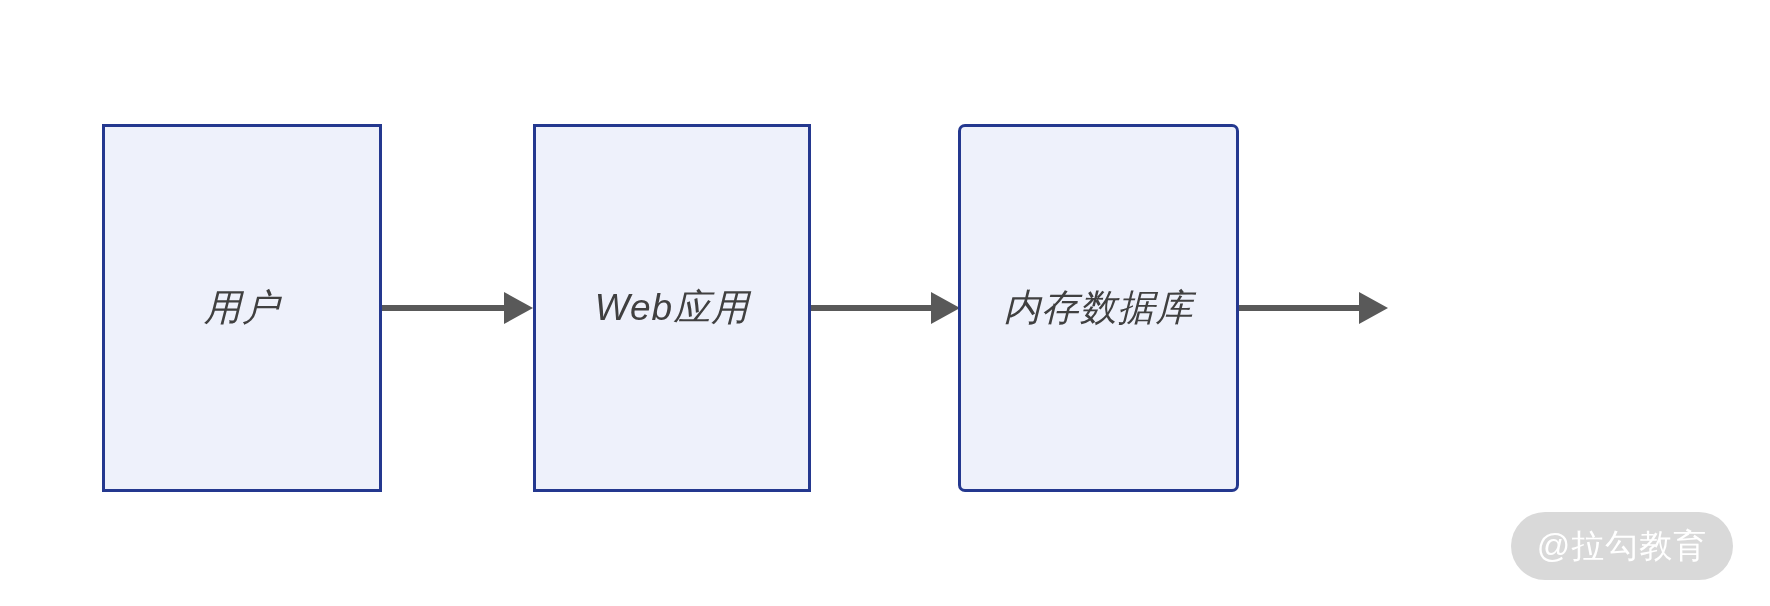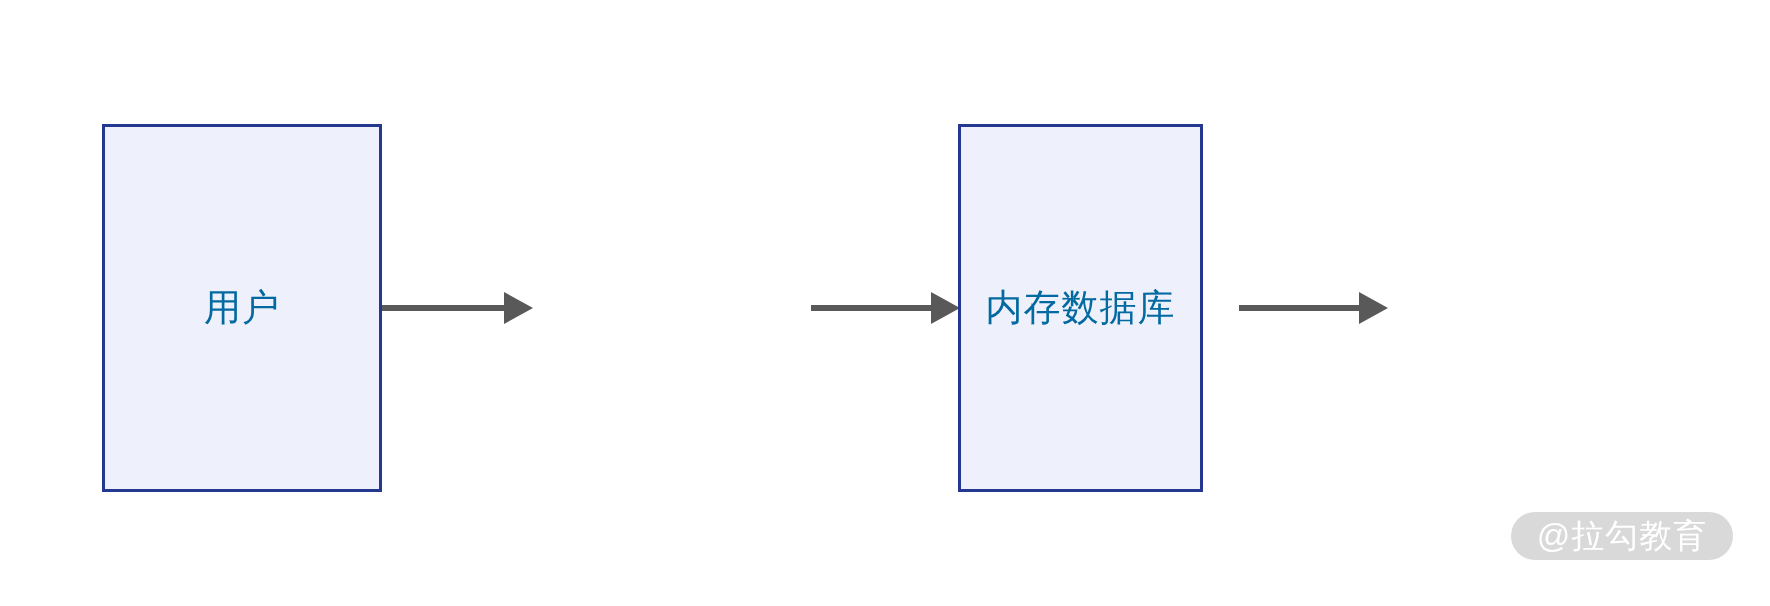--- a/index.html
+++ b/index.html
@@ -22,23 +22,24 @@
     box-sizing: border-box;
     background: #eef1fb;
     border: 3px solid #24388f;
     display: flex;
     align-items: center;
     justify-content: center;
   }
   .node-label {
     font-size: 37px;
     font-weight: 400;
-    color: #0369a1;
+    color: #404040;
     letter-spacing: 1px;
     white-space: nowrap;
+    font-style: italic;
   }
   .arrow {
     position: absolute;
     top: 289px;
     height: 38px;
     display: flex;
     align-items: center;
   }
   .arrow-shaft {
     flex: 1;
@@ -50,21 +51,21 @@
     height: 0;
     border-top: 16px solid transparent;
     border-bottom: 16px solid transparent;
     border-left: 29px solid #595959;
   }
   .watermark {
     position: absolute;
     left: 1511px;
     top: 512px;
     width: 222px;
-    height: 48px;
+    height: 68px;
     background: #d9d9d9;
     border-radius: 34px;
     display: flex;
     align-items: center;
     justify-content: center;
   }
   .watermark-text {
     color: #ffffff;
     font-size: 33px;
     letter-spacing: 1px;
@@ -78,27 +79,30 @@
 
   <div class="node" style="left:102px; width:280px;">
     <span class="node-label">用户</span>
   </div>
 
   <div class="arrow" style="left:382px; width:151px;">
     <div class="arrow-shaft"></div>
     <div class="arrow-head"></div>
   </div>
 
+  <div class="node" style="left:533px; width:278px;">
+    <span class="node-label">Web应用</span>
+  </div>
 
   <div class="arrow" style="left:811px; width:149px;">
     <div class="arrow-shaft"></div>
     <div class="arrow-head"></div>
   </div>
 
-  <div class="node" style="left:958px; width:245px;">
+  <div class="node" style="left:958px; width:281px;border-radius:7px;">
     <span class="node-label">内存数据库</span>
   </div>
 
   <div class="arrow" style="left:1239px; width:149px;">
     <div class="arrow-shaft"></div>
     <div class="arrow-head"></div>
   </div>
 
 
   <div class="watermark">

